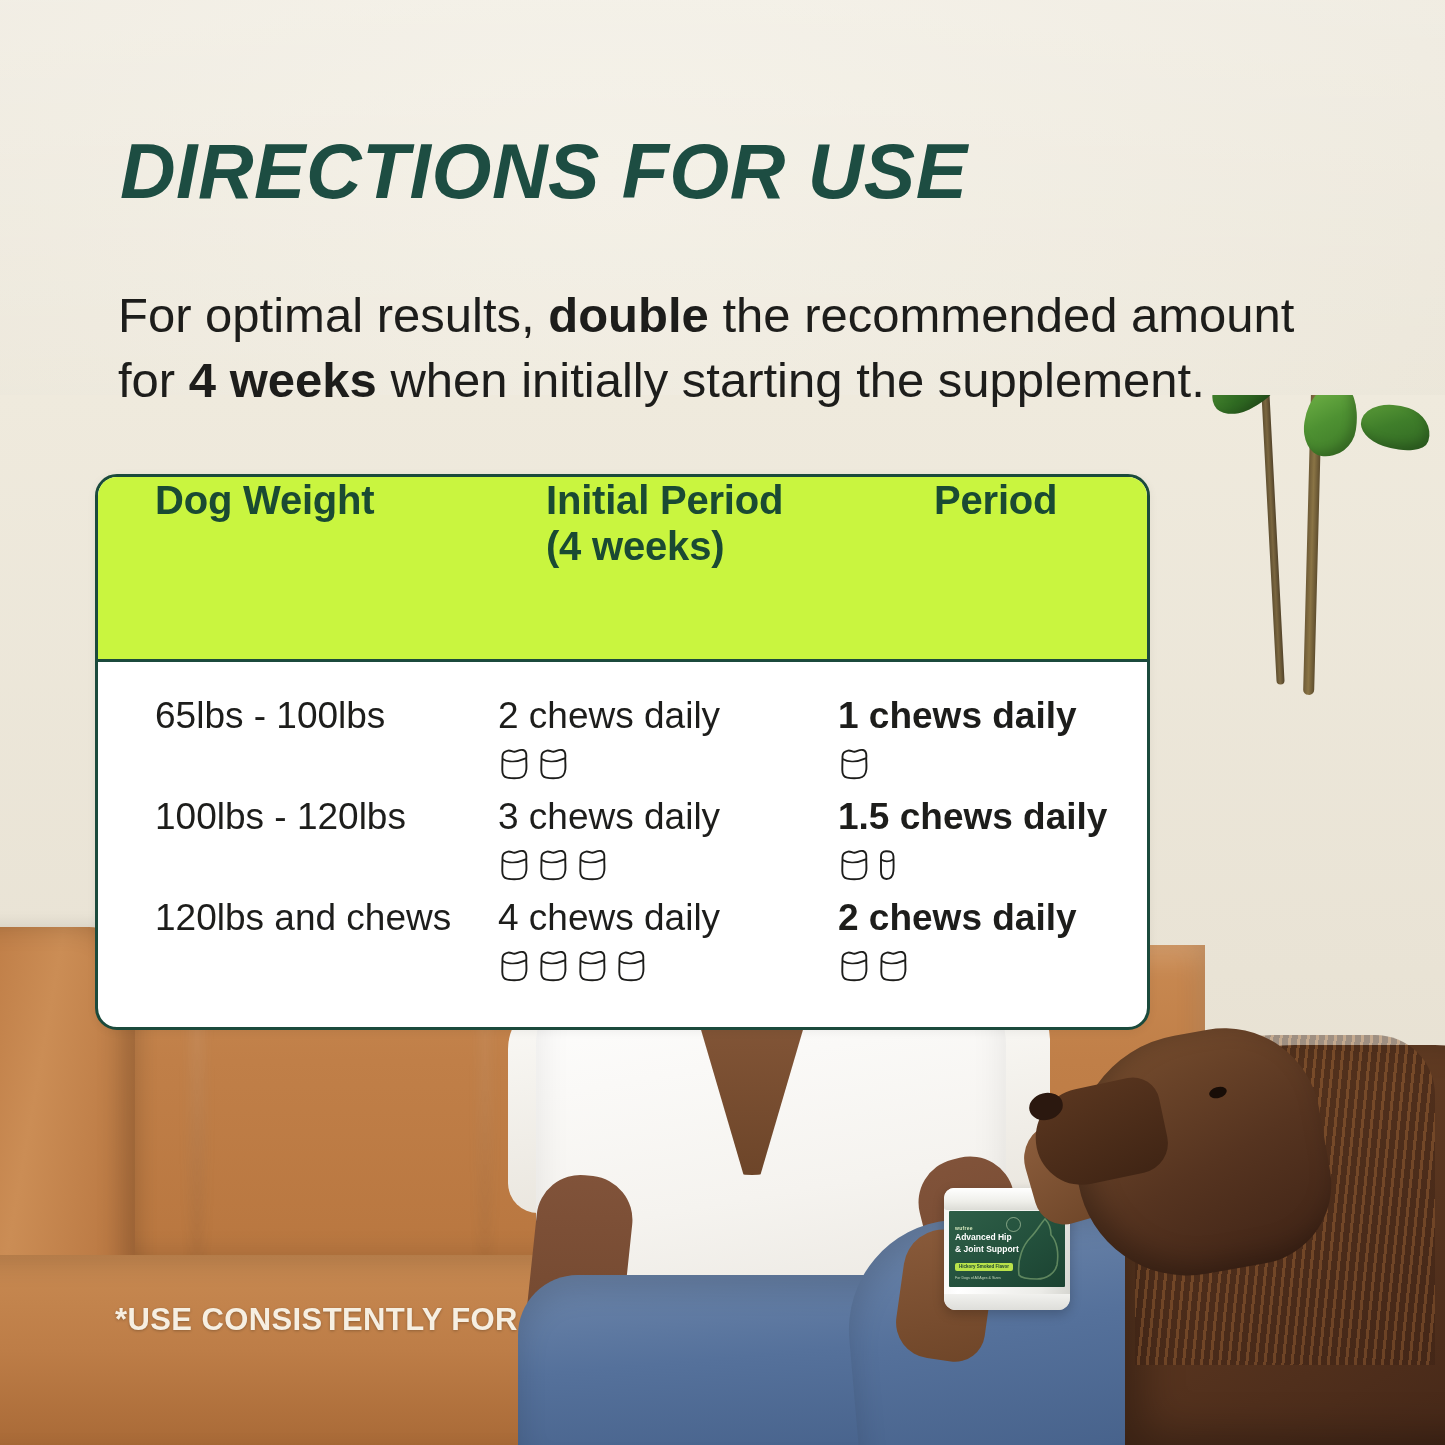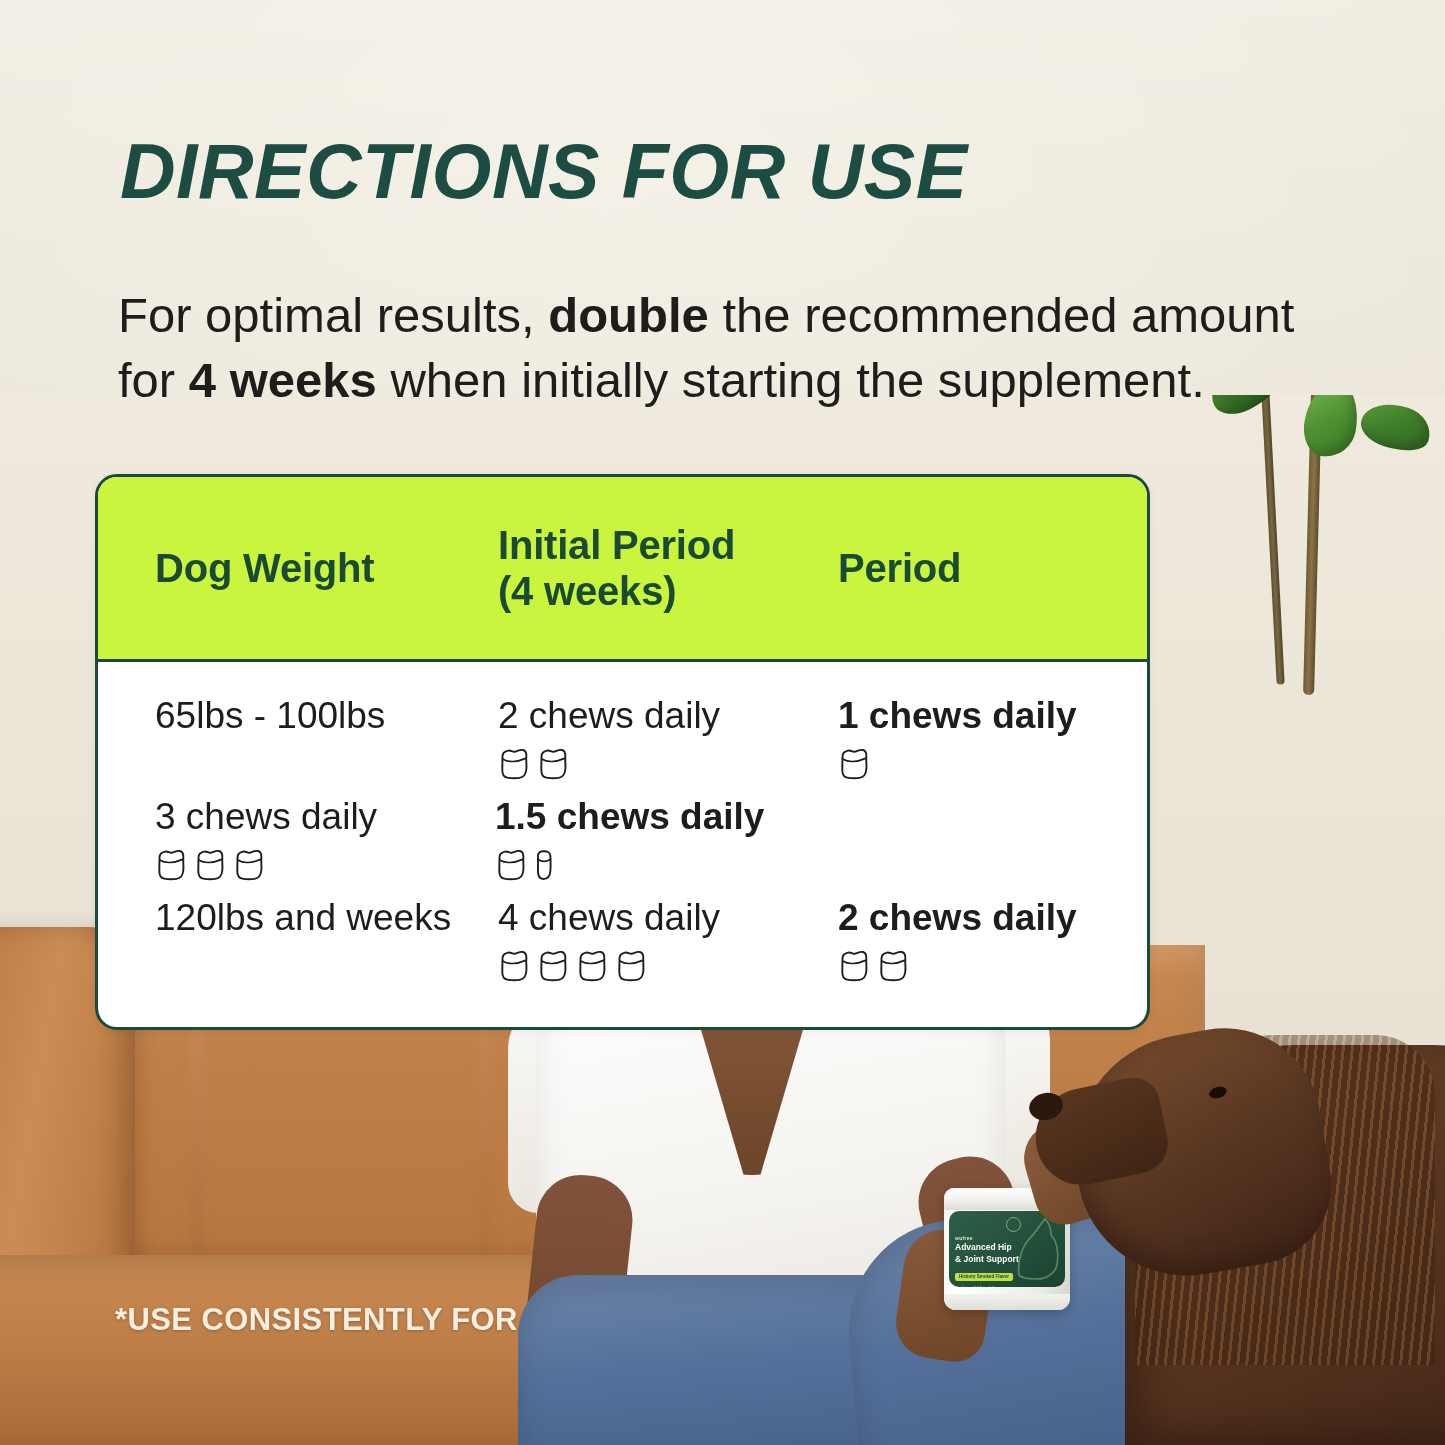--- a/index.html
+++ b/index.html
@@ -197,23 +197,23 @@
     box-shadow: 0 4px 12px rgba(0,0,0,.22);
   }
   .jar-lid {
     position: absolute; left: 0; right: 0; top: 0; height: 22px;
     background: linear-gradient(180deg, #ffffff 0%, #efefea 60%, #dcdcd6 100%);
     border-radius: 10px 10px 3px 3px;
   }
   .jar-label {
     position: absolute; left: 5px; right: 5px; top: 23px; height: 76px;
     background: linear-gradient(145deg, #2f5f48 0%, #23503c 55%, #1b4231 100%);
-    border-radius: 10px;
+    border-radius: 1px;
     overflow: hidden;
-    padding: 14px 6px;
+    padding: 4px 6px;
   }
   .jar-brand {
     font-size: 5px; color: #d8eac0; letter-spacing: .3px; font-weight: bold;
     margin-top: 10px;
   }
   .jar-title {
     font-size: 8.5px; line-height: 9.5px; color: #ffffff; font-weight: bold;
     margin-top: 2px;
   }
   .jar-pill {
@@ -349,22 +349,23 @@
     border-radius: 22px;
     background: #ffffff;
     overflow: hidden;
     box-shadow: 0 2px 10px rgba(0,0,0,.06);
   }
   .card-head {
     height: 185px;
     background: #c9f53f;
     border-bottom: 3px solid #1b4a3c;
     display: flex;
-    align-items: center;
+    align-items: flex-start;
     padding: 0 0 0 57px;
+    gap: 48px;
   }
   .card-head .th {
     color: #1a4a33;
     font-weight: bold;
     font-size: 40px;
     line-height: 46px;
     letter-spacing: -0.2px;
   }
   .col1 { width: 343px; flex: 0 0 343px; }
   .col2 { width: 340px; flex: 0 0 340px; }
@@ -525,20 +526,23 @@
             <div class="td">1 chews daily</div>
             <div class="chews">
               <svg class="chew-icon" width="32" height="34" viewBox="0 0 32 34">
                 <path d="M4.5 9.5 C4.5 6 7 4.2 10 3.6 C13 3 14.6 5.4 17.2 4.6 C20 3.8 22 2.2 25 3 C28.4 3.9 28.6 7.2 28.3 10.5 C28 14 28.8 18 28.3 22.5 C27.8 27 25.8 30.4 21.5 30.9 C17.5 31.4 13 31.3 9.2 30.6 C5.6 30 4.3 27 4.3 23 C4.3 18.5 4.5 13.5 4.5 9.5 Z" fill="#ffffff" stroke="#1d1d1b" stroke-width="1.9" stroke-linejoin="round"></path>
                 <path d="M5.2 12.2 C10 15.6 19 15.2 27.6 11.4" fill="none" stroke="#1d1d1b" stroke-width="1.7" stroke-linecap="round"></path>
               </svg>
             </div>
           </div>
         </div>
         <div class="row">
+          <div class="col1">
+            <div class="td">100lbs - 120lbs</div>
+          </div>
           <div class="col2">
             <div class="td">3 chews daily</div>
             <div class="chews">
               <svg class="chew-icon" width="32" height="34" viewBox="0 0 32 34">
                 <path d="M4.5 9.5 C4.5 6 7 4.2 10 3.6 C13 3 14.6 5.4 17.2 4.6 C20 3.8 22 2.2 25 3 C28.4 3.9 28.6 7.2 28.3 10.5 C28 14 28.8 18 28.3 22.5 C27.8 27 25.8 30.4 21.5 30.9 C17.5 31.4 13 31.3 9.2 30.6 C5.6 30 4.3 27 4.3 23 C4.3 18.5 4.5 13.5 4.5 9.5 Z" fill="#ffffff" stroke="#1d1d1b" stroke-width="1.9" stroke-linejoin="round"></path>
                 <path d="M5.2 12.2 C10 15.6 19 15.2 27.6 11.4" fill="none" stroke="#1d1d1b" stroke-width="1.7" stroke-linecap="round"></path>
               </svg>
               <svg class="chew-icon" width="32" height="34" viewBox="0 0 32 34">
                 <path d="M4.5 9.5 C4.5 6 7 4.2 10 3.6 C13 3 14.6 5.4 17.2 4.6 C20 3.8 22 2.2 25 3 C28.4 3.9 28.6 7.2 28.3 10.5 C28 14 28.8 18 28.3 22.5 C27.8 27 25.8 30.4 21.5 30.9 C17.5 31.4 13 31.3 9.2 30.6 C5.6 30 4.3 27 4.3 23 C4.3 18.5 4.5 13.5 4.5 9.5 Z" fill="#ffffff" stroke="#1d1d1b" stroke-width="1.9" stroke-linejoin="round"></path>
                 <path d="M5.2 12.2 C10 15.6 19 15.2 27.6 11.4" fill="none" stroke="#1d1d1b" stroke-width="1.7" stroke-linecap="round"></path>
@@ -558,21 +562,21 @@
               </svg>
               <svg class="chew-icon" width="20" height="34" viewBox="0 0 20 34">
                 <path d="M4 8 C4 5 6 3.4 9 3.2 C13 3 16.2 4 16.4 8 C16.6 13 16.8 18 16.4 23 C16 28 13.5 31 9.4 31 C5.6 31 4 28.2 4 23.6 C4 18 4 12 4 8 Z" fill="#ffffff" stroke="#1d1d1b" stroke-width="1.9" stroke-linejoin="round"></path>
                 <path d="M4.4 11.8 C8 14 12.6 13.6 16.2 11.4" fill="none" stroke="#1d1d1b" stroke-width="1.7" stroke-linecap="round"></path>
               </svg>
             </div>
           </div>
         </div>
         <div class="row">
           <div class="col1">
-            <div class="td">120lbs and weeks</div>
+            <div class="td">120lbs and chews</div>
           </div>
           <div class="col2">
             <div class="td">4 chews daily</div>
             <div class="chews">
               <svg class="chew-icon" width="32" height="34" viewBox="0 0 32 34">
                 <path d="M4.5 9.5 C4.5 6 7 4.2 10 3.6 C13 3 14.6 5.4 17.2 4.6 C20 3.8 22 2.2 25 3 C28.4 3.9 28.6 7.2 28.3 10.5 C28 14 28.8 18 28.3 22.5 C27.8 27 25.8 30.4 21.5 30.9 C17.5 31.4 13 31.3 9.2 30.6 C5.6 30 4.3 27 4.3 23 C4.3 18.5 4.5 13.5 4.5 9.5 Z" fill="#ffffff" stroke="#1d1d1b" stroke-width="1.9" stroke-linejoin="round"></path>
                 <path d="M5.2 12.2 C10 15.6 19 15.2 27.6 11.4" fill="none" stroke="#1d1d1b" stroke-width="1.7" stroke-linecap="round"></path>
               </svg>
               <svg class="chew-icon" width="32" height="34" viewBox="0 0 32 34">
                 <path d="M4.5 9.5 C4.5 6 7 4.2 10 3.6 C13 3 14.6 5.4 17.2 4.6 C20 3.8 22 2.2 25 3 C28.4 3.9 28.6 7.2 28.3 10.5 C28 14 28.8 18 28.3 22.5 C27.8 27 25.8 30.4 21.5 30.9 C17.5 31.4 13 31.3 9.2 30.6 C5.6 30 4.3 27 4.3 23 C4.3 18.5 4.5 13.5 4.5 9.5 Z" fill="#ffffff" stroke="#1d1d1b" stroke-width="1.9" stroke-linejoin="round"></path>

